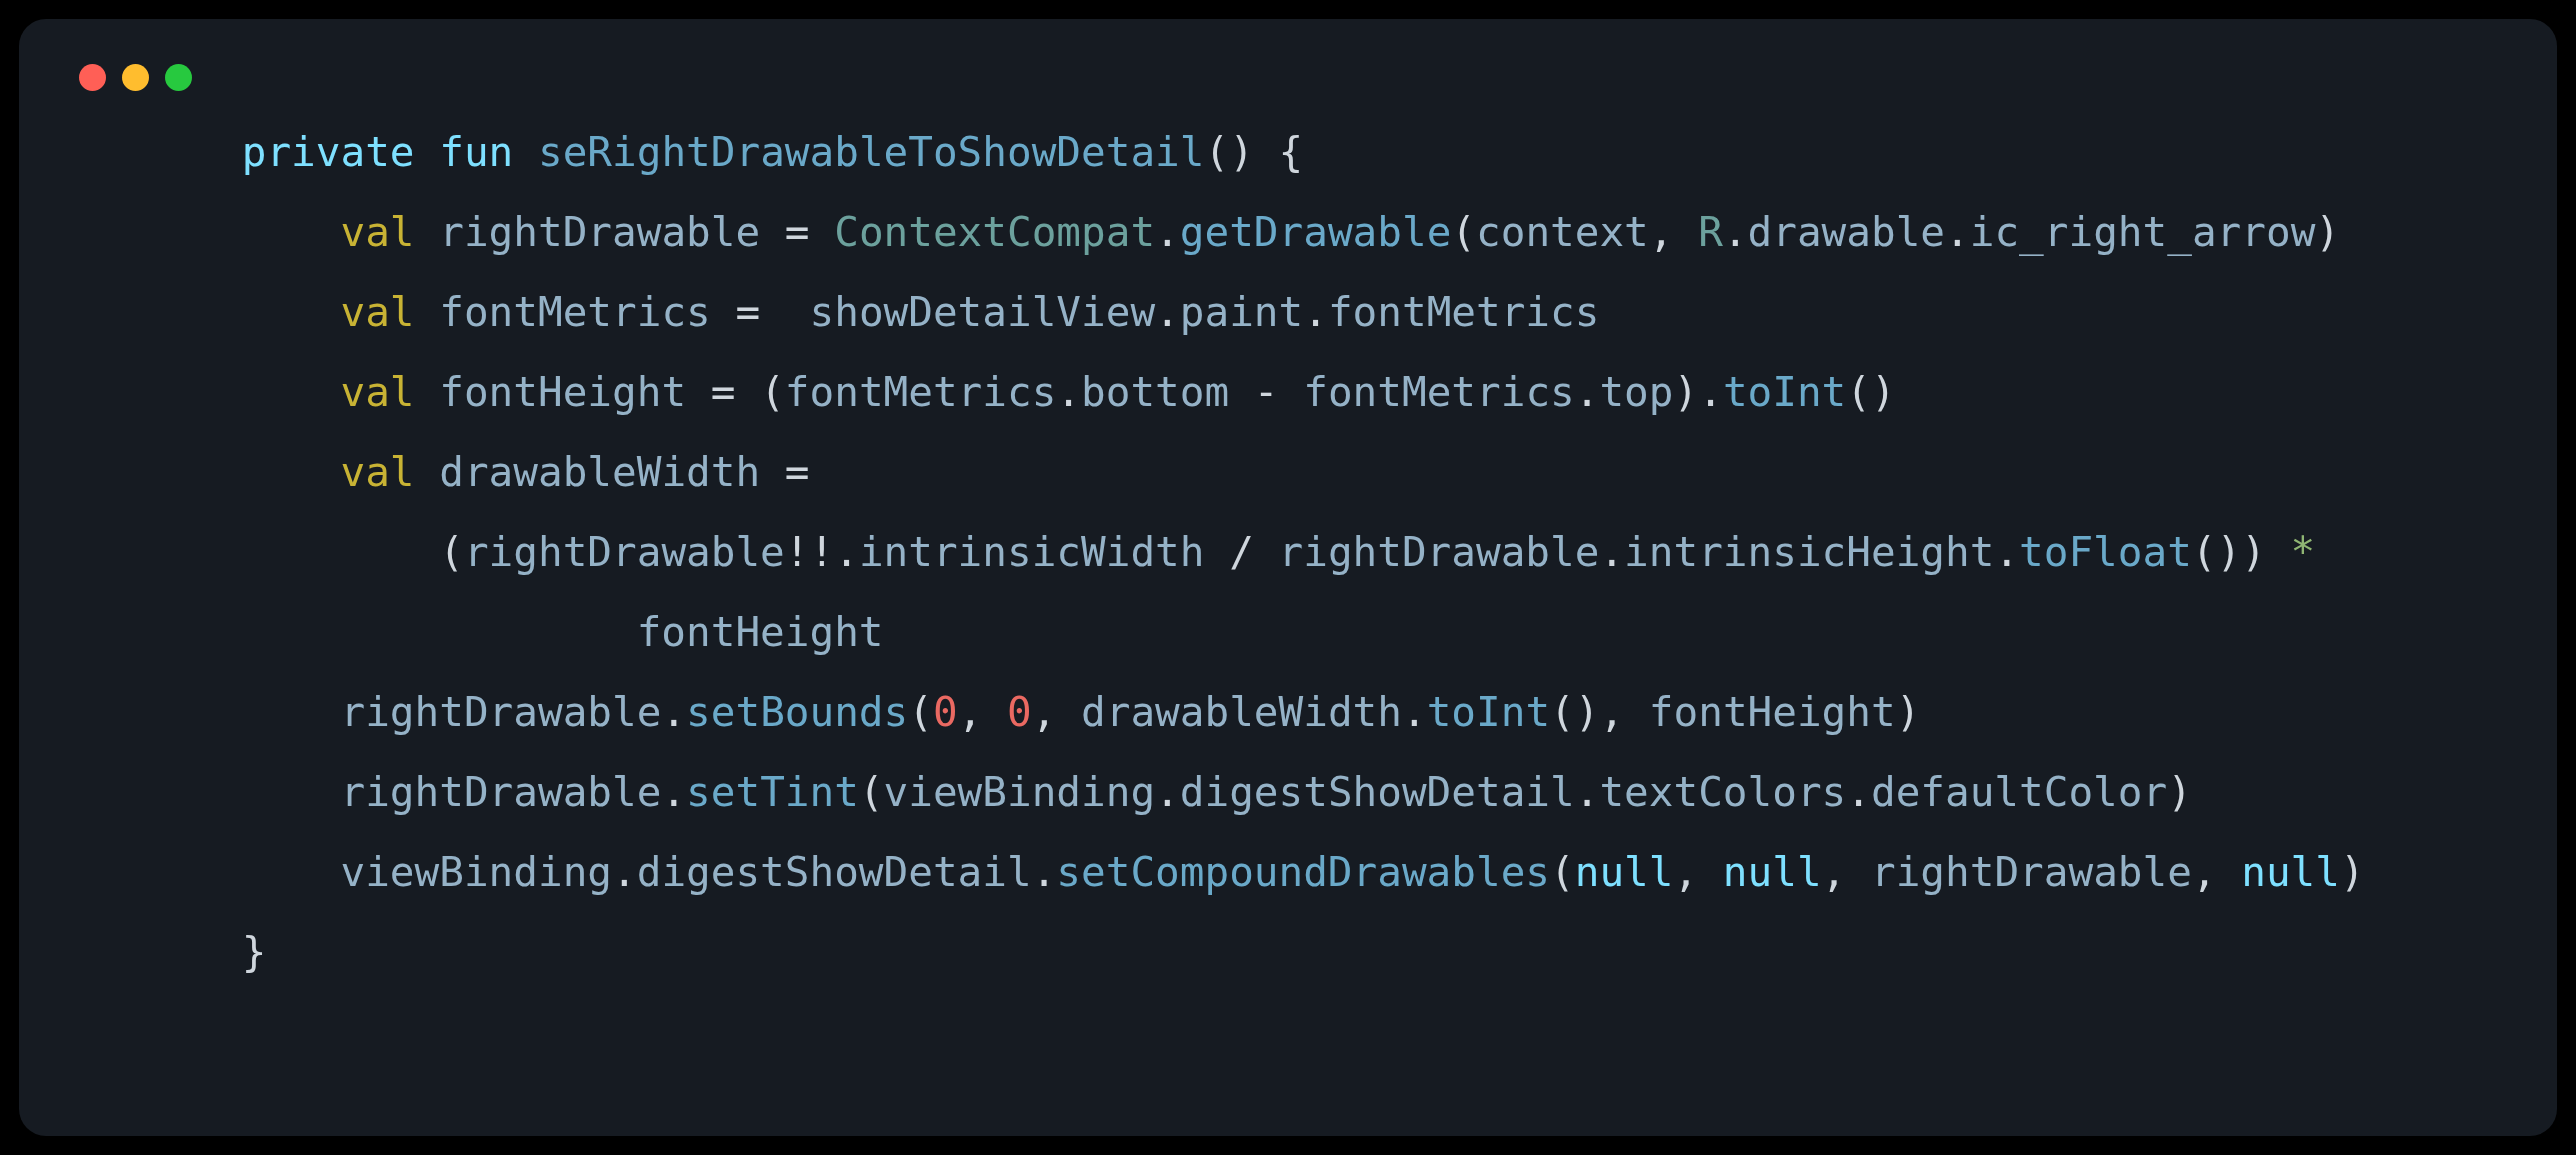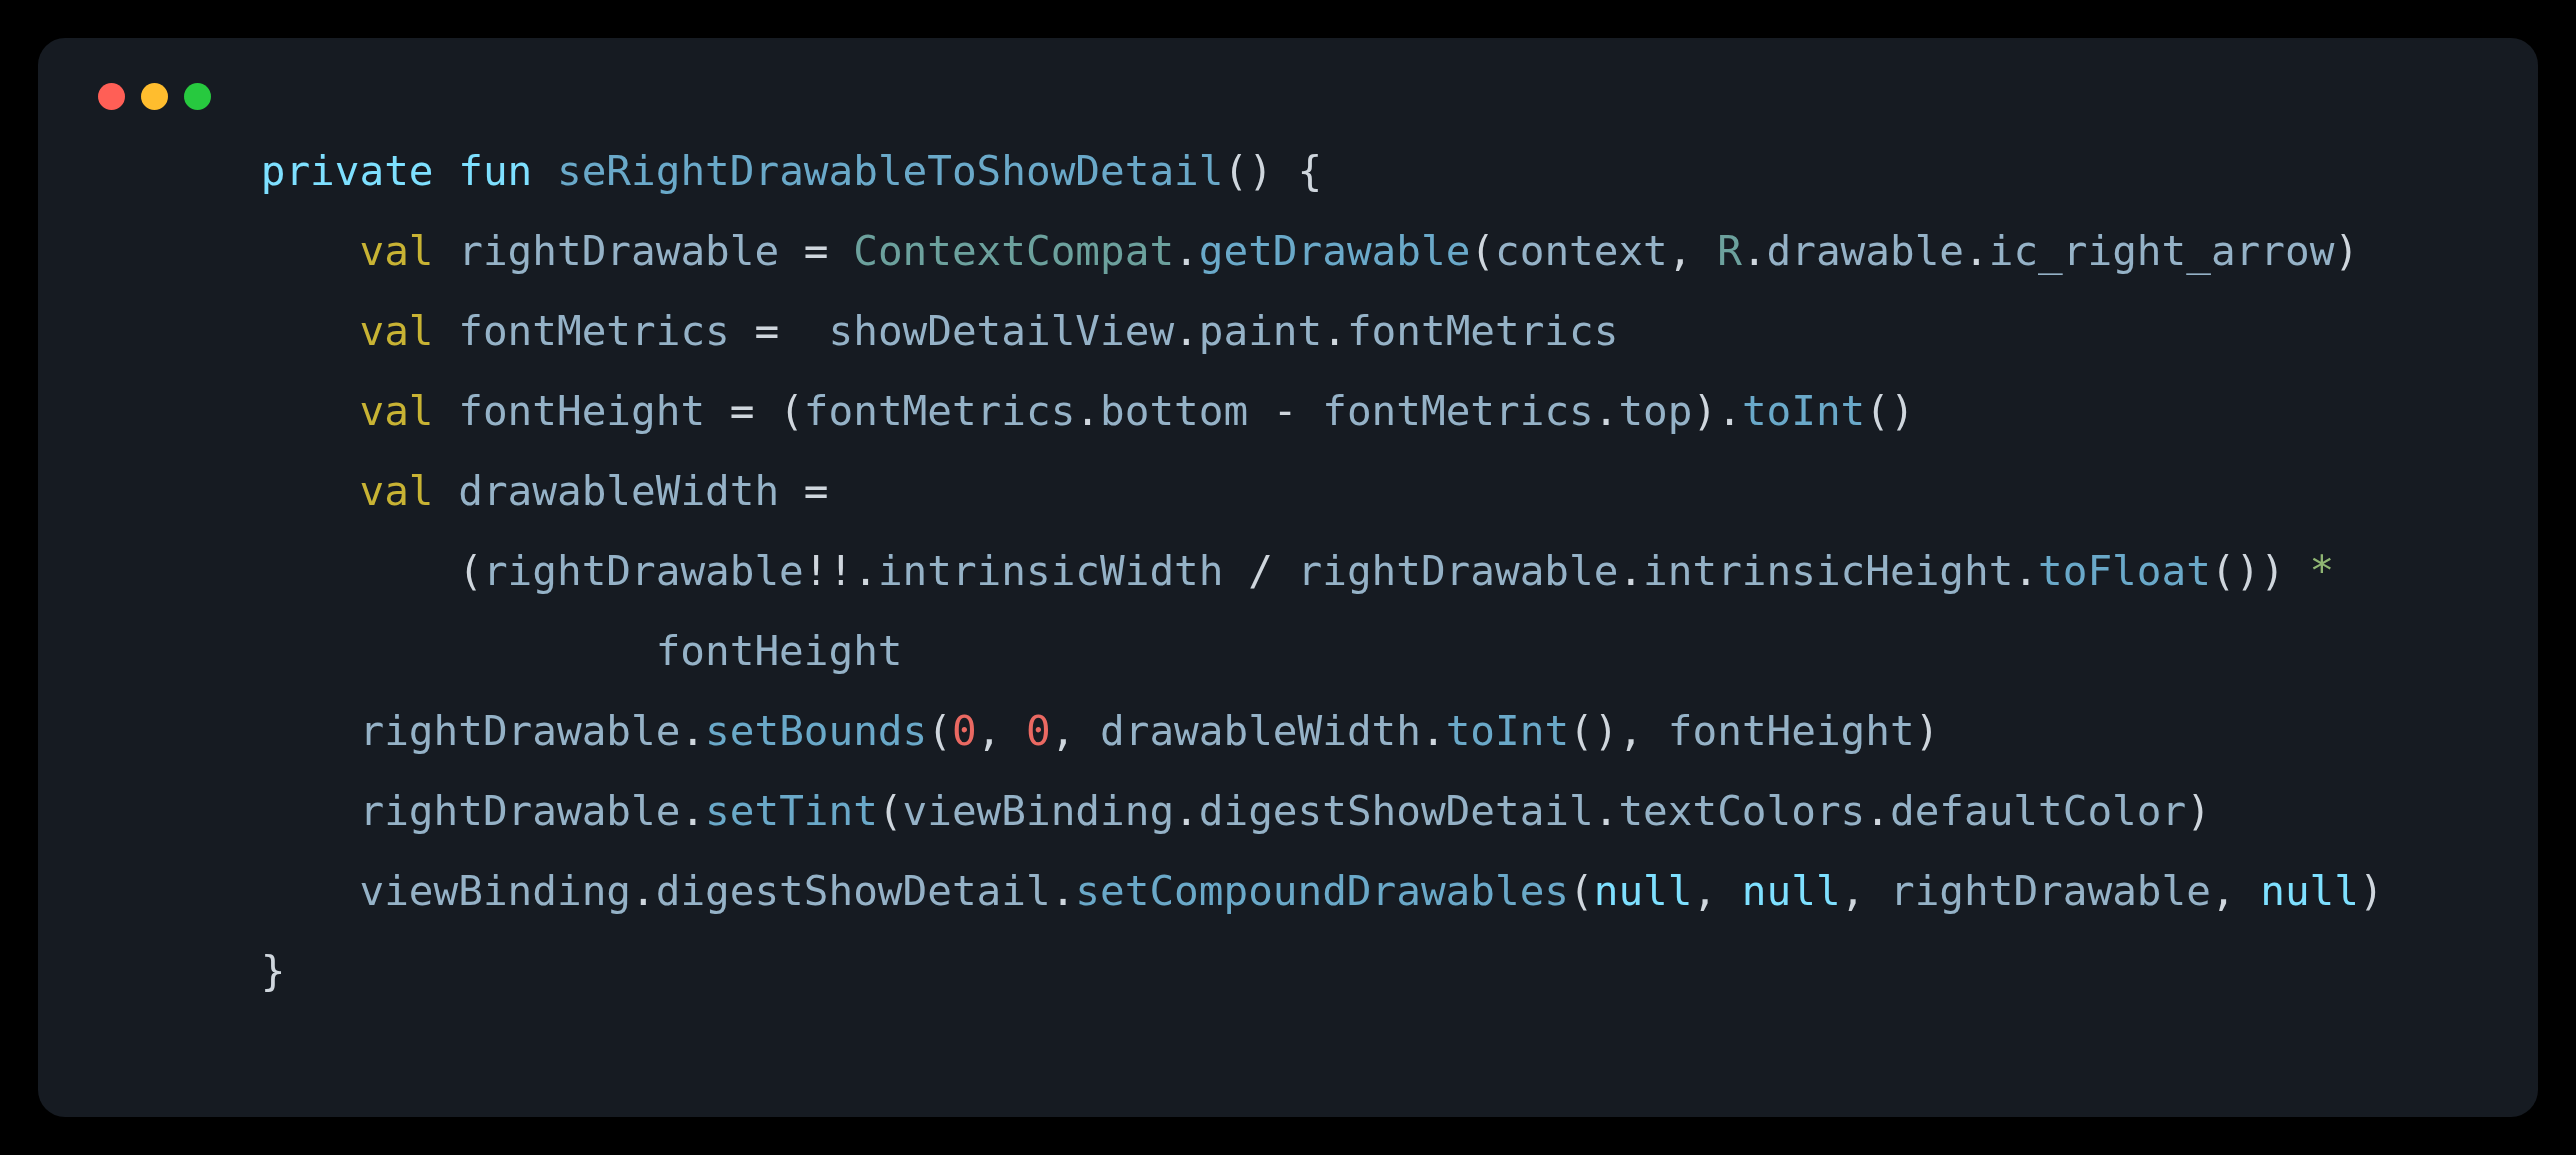--- a/index.html
+++ b/index.html
@@ -20,21 +20,21 @@
   *{box-sizing:border-box;}
   html,body{
     margin:0;padding:0;
     background:var(--bg-outer);
     font-family:ui-monospace,"SF Mono",Menlo,Consolas,monospace;
     font-feature-settings:"liga" 0;
   }
   .outer{
     width:2576px;
     height:1155px;
-    padding:38px;
+    padding:19px;
     background:var(--bg-outer);
   }
   .window{
     width:100%;height:100%;
     background:var(--bg-window);
     border-radius:27px;
     padding:45px 52px 37px 52px;
     display:flex;flex-direction:column;
   }
   .titlebar{

